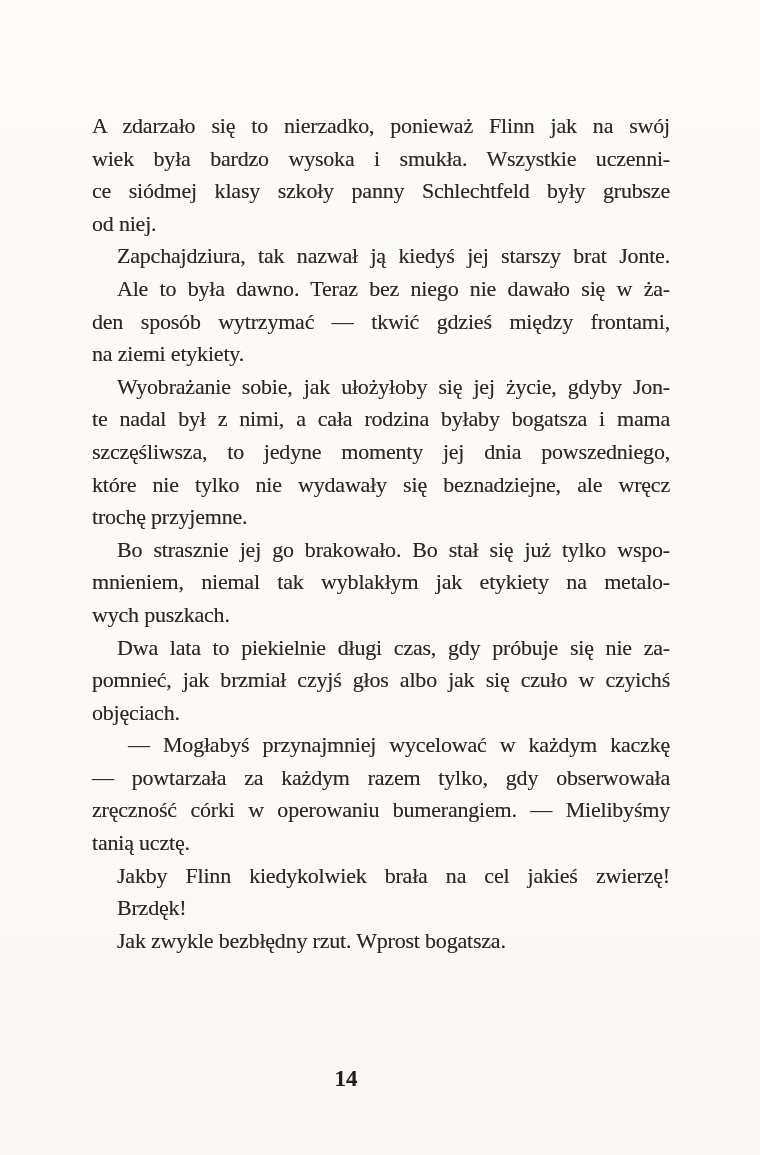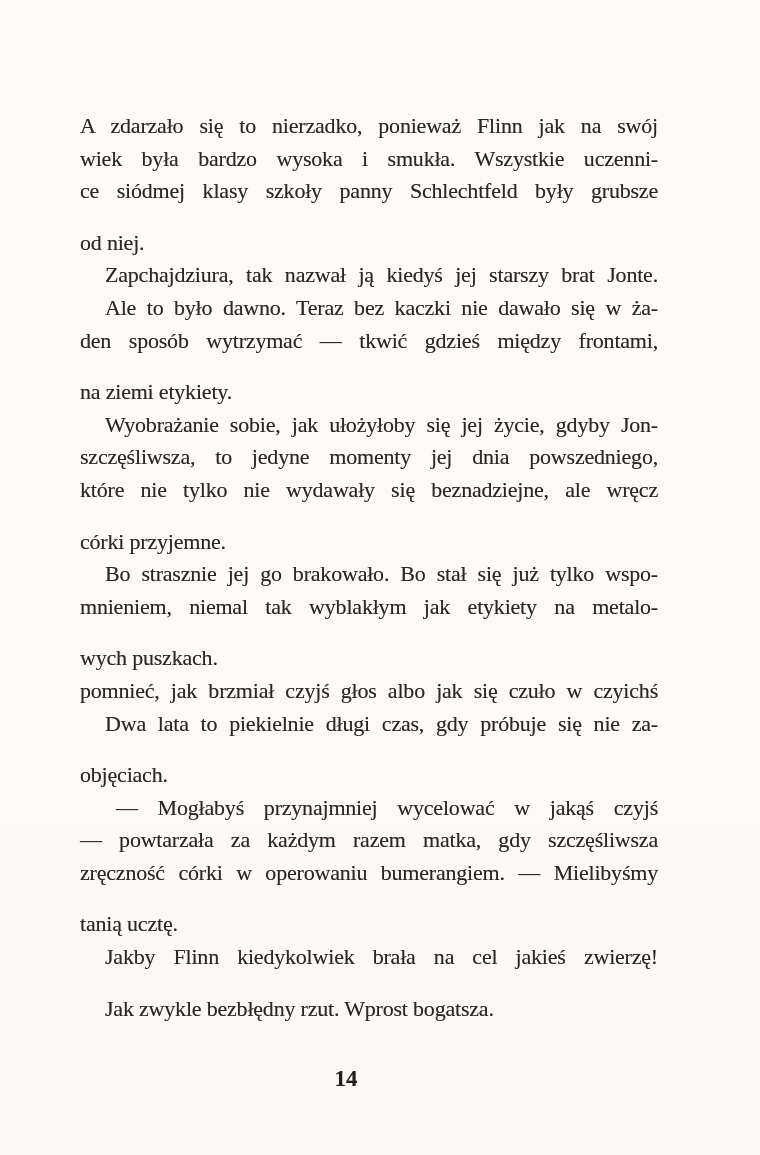--- a/index.html
+++ b/index.html
@@ -14,42 +14,41 @@
     overflow: hidden;
     background: linear-gradient(180deg, #fcfbf9 0%, #fbfaf8 60%, #f9f8f5 100%);
     font-family: "Liberation Serif", "DejaVu Serif", serif;
   }
   .book-page {
     position: absolute;
     inset: 0;
   }
   .text-block {
     position: absolute;
-    left: 80px;
+    left: 92px;
     top: 110px;
     width: 578px;
     color: #2a2724;
     font-size: 22px;
     line-height: 32.6px;
     letter-spacing: -0.2px;
     text-shadow: 0 0 0.6px rgba(42, 39, 36, 0.45);
   }
   .paragraph {
     margin: 0;
     padding: 0;
   }
   .line {
     white-space: nowrap;
     text-align: justify;
     text-align-last: justify;
     height: 32.6px;
   }
   .line.no-justify {
     text-align-last: left;
-    margin-top: 19px;
   }
   .folio {
     position: absolute;
     top: 1066px;
     left: 0;
     width: 692px;
     text-align: center;
     font-size: 23px;
     font-weight: bold;
     color: #221f1c;
@@ -64,47 +63,51 @@
       <div class="paragraph">
         <div class="line">A zdarzało się to nierzadko, ponieważ Flinn jak na swój</div>
         <div class="line">wiek była bardzo wysoka i smukła. Wszystkie uczenni-</div>
         <div class="line">ce siódmej klasy szkoły panny Schlechtfeld były grubsze</div>
         <div class="line no-justify">od niej.</div>
       </div>
       <div class="paragraph">
         <div class="line" style="padding-left: 25px;">Zapchajdziura, tak nazwał ją kiedyś jej starszy brat Jonte.</div>
       </div>
       <div class="paragraph">
-        <div class="line" style="padding-left: 25px;">Ale to było dawno. Teraz bez kaczki nie dawało się w ża-</div>
+        <div class="line" style="padding-left: 25px;">Ale to była dawno. Teraz bez niego nie dawało się w ża-</div>
         <div class="line">den sposób wytrzymać — tkwić gdzieś między frontami,</div>
         <div class="line no-justify">na ziemi etykiety.</div>
       </div>
       <div class="paragraph">
         <div class="line" style="padding-left: 25px;">Wyobrażanie sobie, jak ułożyłoby się jej życie, gdyby Jon-</div>
+        <div class="line">te nadal był z nimi, a cała rodzina byłaby bogatsza i mama</div>
         <div class="line">szczęśliwsza, to jedyne momenty jej dnia powszedniego,</div>
         <div class="line">które nie tylko nie wydawały się beznadziejne, ale wręcz</div>
-        <div class="line no-justify">córki przyjemne.</div>
+        <div class="line no-justify">trochę przyjemne.</div>
       </div>
       <div class="paragraph">
         <div class="line" style="padding-left: 25px;">Bo strasznie jej go brakowało. Bo stał się już tylko wspo-</div>
         <div class="line">mnieniem, niemal tak wyblakłym jak etykiety na metalo-</div>
         <div class="line no-justify">wych puszkach.</div>
       </div>
       <div class="paragraph">
+        <div class="line" style="padding-left: 25px;">Dwa lata to piekielnie długi czas, gdy próbuje się nie za-</div>
         <div class="line">pomnieć, jak brzmiał czyjś głos albo jak się czuło w czyichś</div>
-        <div class="line" style="padding-left: 25px;">Dwa lata to piekielnie długi czas, gdy próbuje się nie za-</div>
         <div class="line no-justify">objęciach.</div>
       </div>
       <div class="paragraph">
-        <div class="line" style="padding-left: 36px;">— Mogłabyś przynajmniej wycelować w jakąś czyjś</div>
-        <div class="line">— powtarzała za każdym razem matka, gdy szczęśliwsza</div>
+        <div class="line" style="padding-left: 36px;">— Mogłabyś przynajmniej wycelować w każdym kaczkę</div>
+        <div class="line">— powtarzała za każdym razem tylko, gdy obserwowała</div>
         <div class="line">zręczność córki w operowaniu bumerangiem. — Mielibyśmy</div>
         <div class="line no-justify">tanią ucztę.</div>
       </div>
       <div class="paragraph">
         <div class="line" style="padding-left: 25px;">Jakby Flinn kiedykolwiek brała na cel jakieś zwierzę!</div>
+      </div>
+      <div class="paragraph">
+        <div class="line no-justify" style="padding-left: 25px;">Brzdęk!</div>
       </div>
       <div class="paragraph">
         <div class="line no-justify" style="padding-left: 25px;">Jak zwykle bezbłędny rzut. Wprost bogatsza.</div>
       </div>
     </div>
   <div class="folio">14</div>
 </div>
 
 </body></html>

